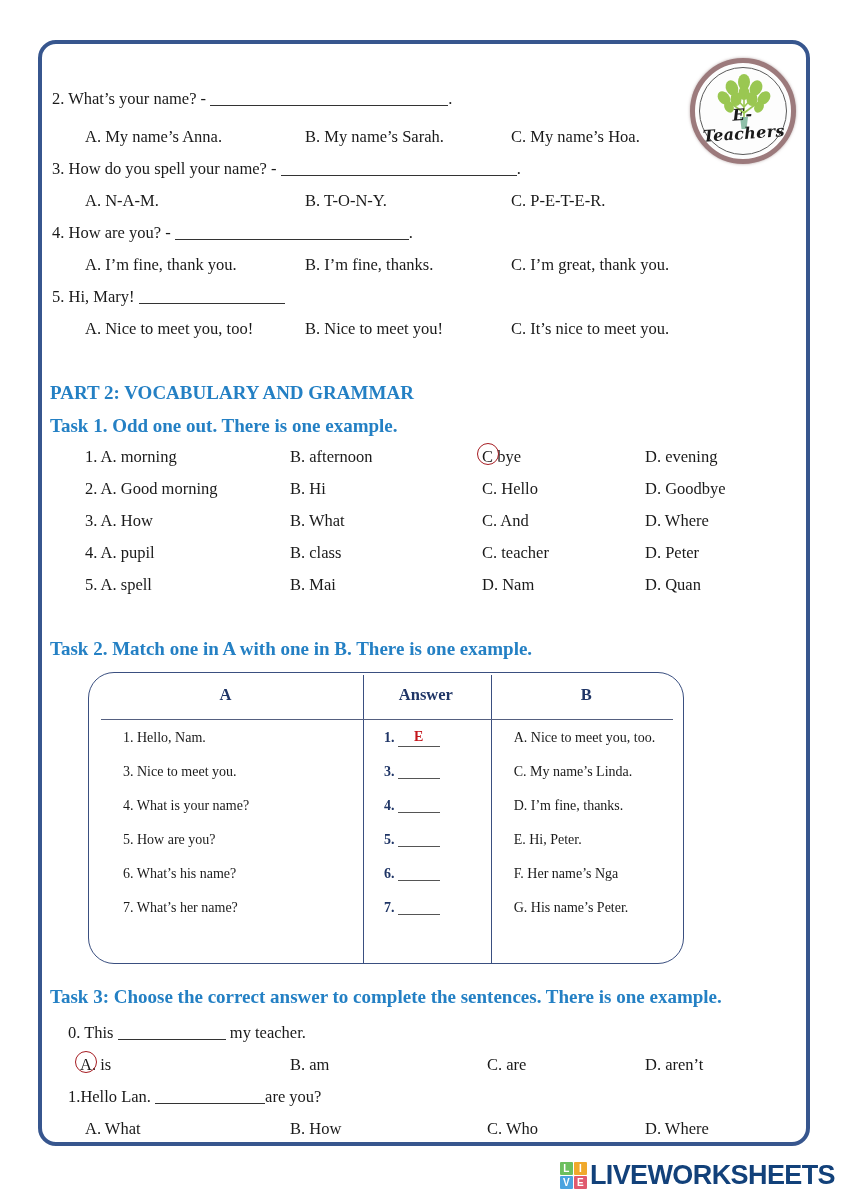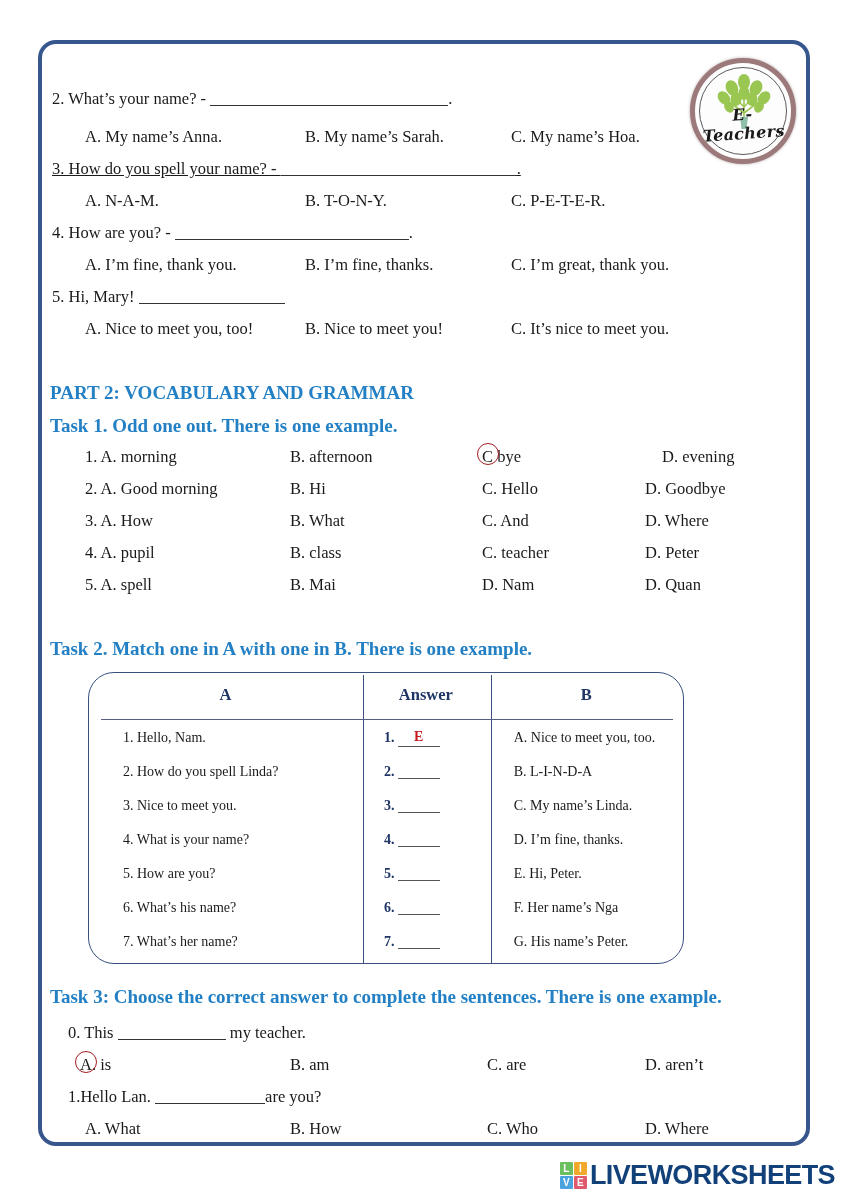--- a/index.html
+++ b/index.html
@@ -271,21 +271,21 @@
     <div id="logo-word">E-Teachers</div>
   </div>
 
   <div class="q-line" style="left:52px; top:89px;">
     <span>2. What’s your name?  - </span><span class="blank" style="width:238px;"></span><span>.</span>
   </div>
   <div class="opt" style="left:85px;  top:127px;">A. My name’s Anna.</div>
   <div class="opt" style="left:305px; top:127px;">B. My name’s Sarah.</div>
   <div class="opt" style="left:511px; top:127px;">C. My name’s Hoa.</div>
 
-  <div class="q-line" style="left:52px; top:159px;text-decoration:underline;">
+  <div class="q-line" style="left:52px; top:159px;">
     <span>3.  How do you spell your name?  - </span><span class="blank" style="width:236px;"></span><span>.</span>
   </div>
   <div class="opt" style="left:85px;  top:191px;">A. N-A-M.</div>
   <div class="opt" style="left:305px; top:191px;">B. T-O-N-Y.</div>
   <div class="opt" style="left:511px; top:191px;">C. P-E-T-E-R.</div>
 
   <div class="q-line" style="left:52px; top:223px;">
     <span>4. How are you? - </span><span class="blank" style="width:234px;"></span><span>.</span>
   </div>
   <div class="opt" style="left:85px;  top:255px;">A. I’m fine, thank you.</div>
@@ -298,21 +298,21 @@
   <div class="opt" style="left:85px;  top:319px;">A. Nice to meet you, too!</div>
   <div class="opt" style="left:305px; top:319px;">B. Nice to meet you!</div>
   <div class="opt" style="left:511px; top:319px;">C. It’s nice to meet you.</div>
 
   <div class="heading" style="left:50px; top:382px;">PART 2: VOCABULARY AND GRAMMAR</div>
   <div class="heading" style="left:50px; top:415px;">Task 1. Odd one out. There is one example.</div>
 
   <div class="opt" style="left:85px;  top:447px;"><span>1.</span> <span>A. morning</span></div>
   <div class="opt" style="left:290px; top:447px;">B. afternoon</div>
   <div class="opt" style="left:482px; top:447px;"><span class="circled">C</span><span> bye</span></div>
-  <div class="opt" style="left:645px; top:447px;margin-left:17px;">D. evening</div>
+  <div class="opt" style="left:645px; top:447px;">D. evening</div>
 
   <div class="opt" style="left:85px;  top:479px;"><span>2.</span> <span>A. Good morning</span></div>
   <div class="opt" style="left:290px; top:479px;">B. Hi</div>
   <div class="opt" style="left:482px; top:479px;">C. Hello</div>
   <div class="opt" style="left:645px; top:479px;">D. Goodbye</div>
 
   <div class="opt" style="left:85px;  top:511px;text-align:right;"><span>3.</span> <span>A. How</span></div>
   <div class="opt" style="left:290px; top:511px;">B. What</div>
   <div class="opt" style="left:482px; top:511px;">C. And</div>
   <div class="opt" style="left:645px; top:511px;">D. Where</div>
@@ -342,28 +342,20 @@
     <div id="task2-rows">
       <div class="t2row">
         <div class="cell a">1.  Hello, Nam.</div>
         <div class="cell ans">
             <span class="ansnum">1.</span>
             <span class="ansval">E</span>
           </div>
         <div class="cell b">A. Nice to meet you, too.</div>
       </div>
       <div class="t2row">
-        <div class="cell a">2.  How do you spell Linda?</div>
-        <div class="cell ans">
-            <span class="ansnum">2.</span>
-            <span class="ansblank"></span>
-          </div>
-        <div class="cell b">B. L-I-N-D-A</div>
-      </div>
-      <div class="t2row">
         <div class="cell a">3.  Nice to meet you.</div>
         <div class="cell ans">
             <span class="ansnum">3.</span>
             <span class="ansblank"></span>
           </div>
         <div class="cell b">C. My name’s Linda.</div>
       </div>
       <div class="t2row">
         <div class="cell a">4.  What is your name?</div>
         <div class="cell ans">

